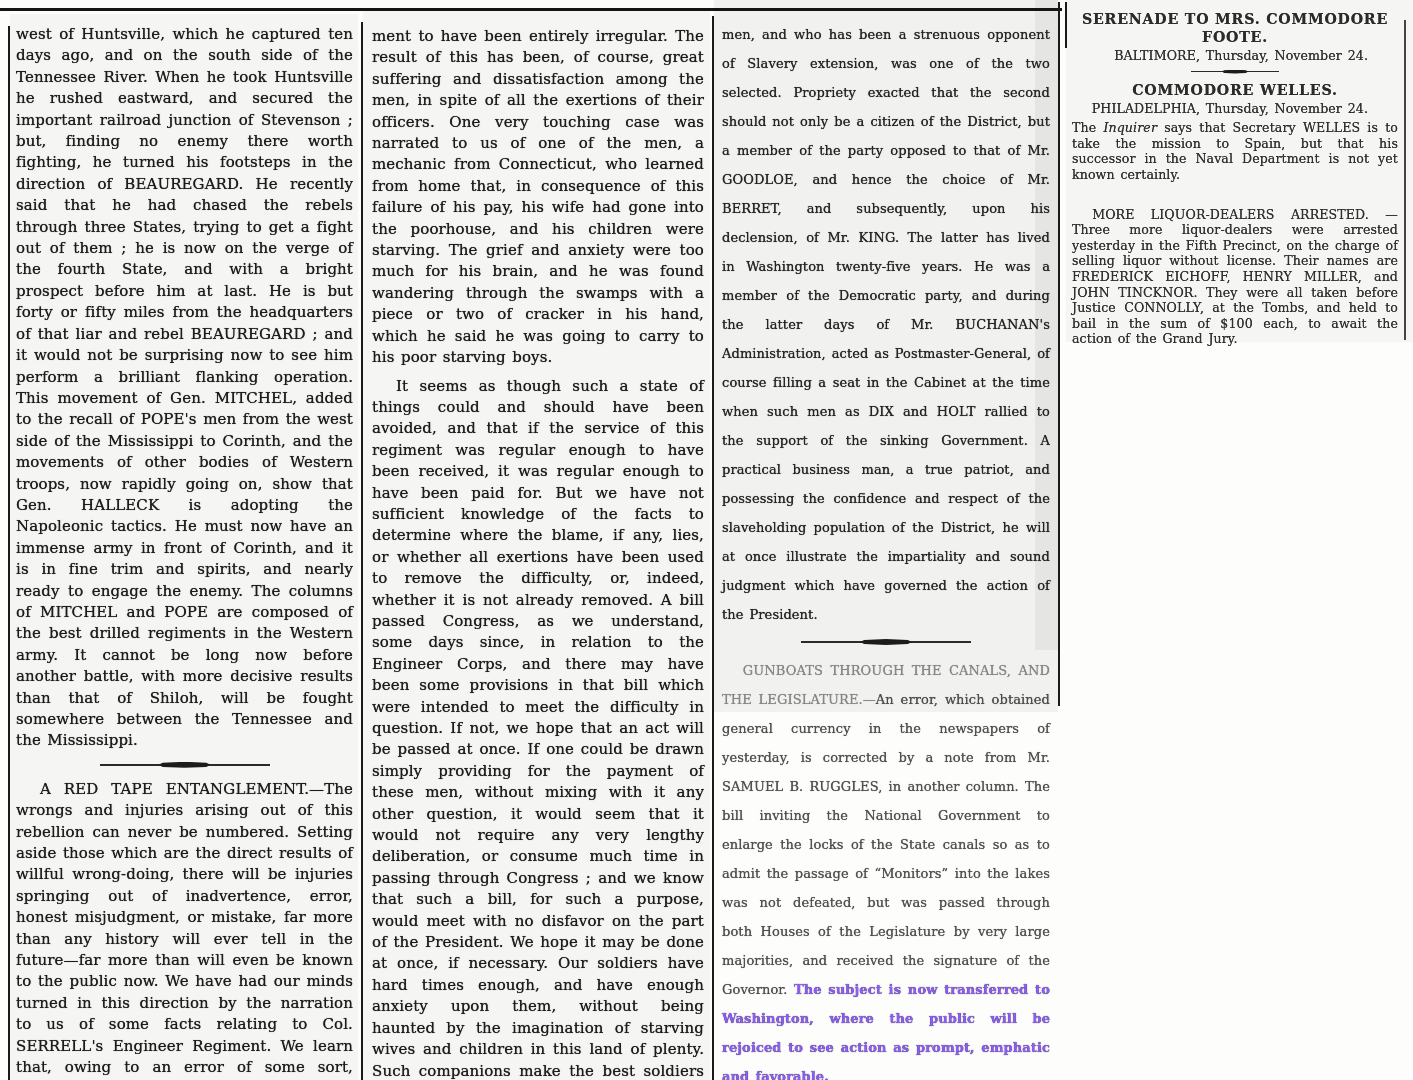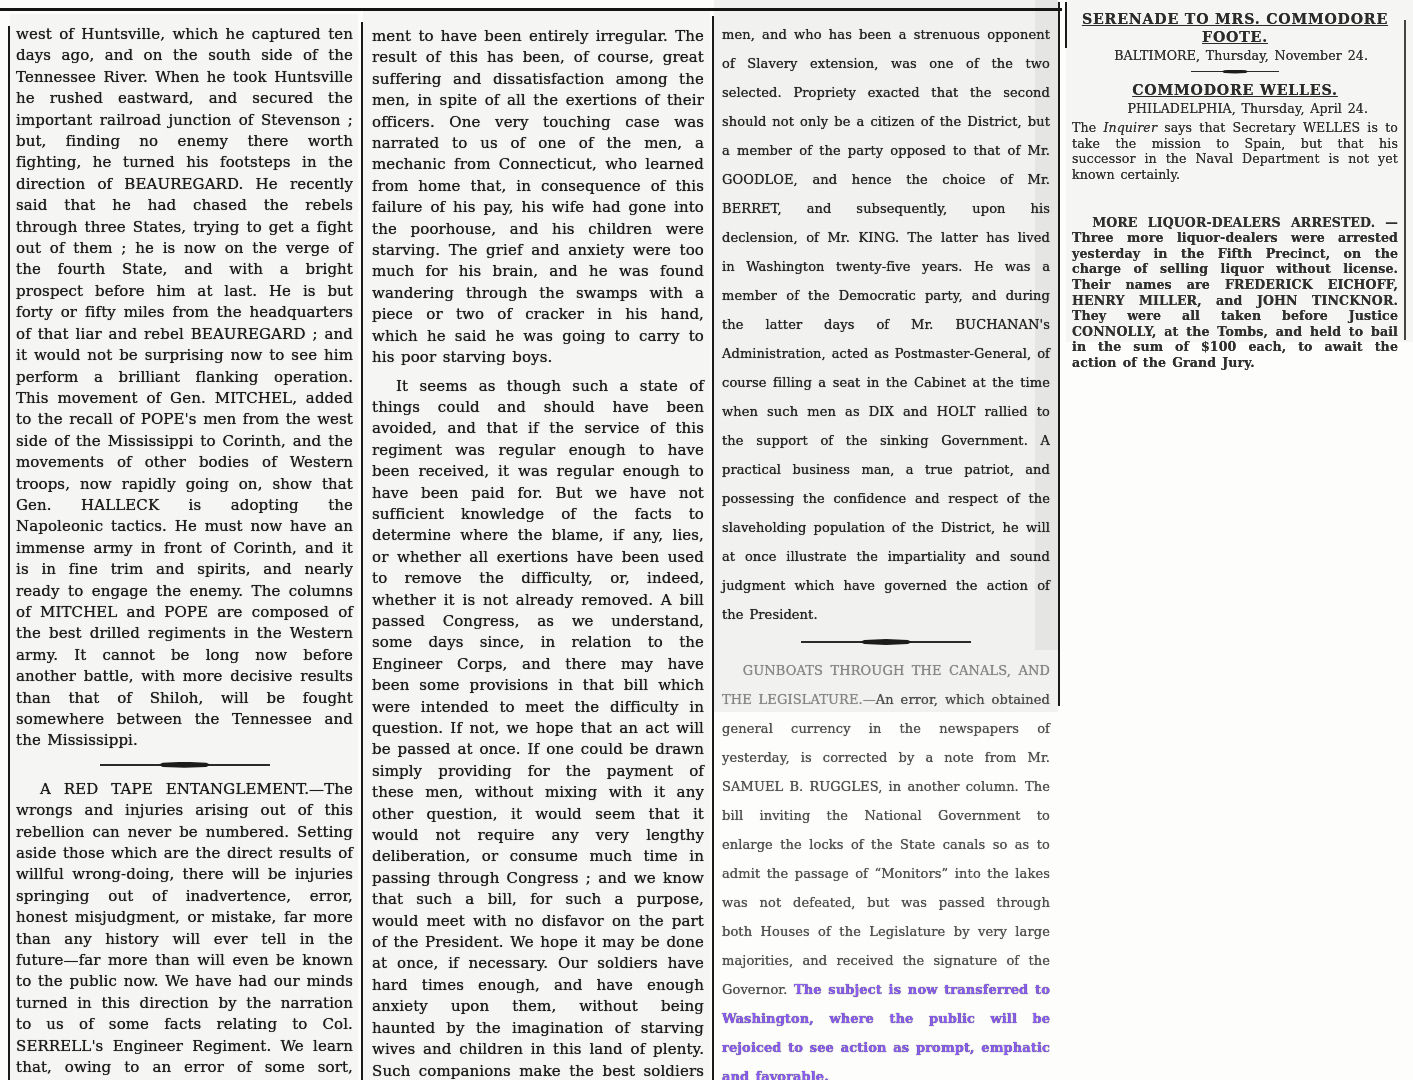--- a/index.html
+++ b/index.html
@@ -29,21 +29,20 @@
   .para.cont{text-indent:0;}
   .col3 .para{font-size:13px;line-height:29px;color:#262523;}
   
   .col4 .para{font-size:12.6px;line-height:15.6px;color:#30302e;margin-bottom:4px;
     text-shadow:0 0 0.5px rgba(40,40,38,0.85);}
   .head{
     margin:0 0 2px 0;text-indent:0;text-align:center;
     font-weight:bold;font-size:14.2px;line-height:18px;
     letter-spacing:0.8px;color:#2b2b29;
     text-shadow:0 0 0.6px rgba(40,40,38,0.8);
-    text-decoration:underline;
   }
   .dateline{
     margin:0 0 2px 0;text-indent:0;text-align:right;
     padding-right:30px;font-size:12.2px;line-height:16px;color:#33332f;
   }
   .faint{opacity:0.52;}
   .soft{opacity:0.8;}
   .boldtail{font-weight:bold;color:#8b5cf6;text-shadow:0 0 0.9px rgba(0,0,0,0.95);}
   .ital{font-style:italic;}
   
@@ -51,21 +50,21 @@
     display:flex;align-items:center;justify-content:center;
     width:170px;margin:10px auto 11px auto;
   }
   .divider::before,.divider::after{content:"";flex:1;height:1.6px;background:#2a2a28;}
   .divider .diamond{
     width:52px;height:6px;background:#1c1c1a;margin:0 -4px;
     clip-path:polygon(0 50%,8% 15%,50% 0,92% 15%,100% 50%,92% 85%,50% 100%,8% 85%);
   }
   .divider.small{width:88px;margin:6px auto 7px auto;}
   .divider.small .diamond{width:26px;height:4px;}
-  .gap-top{margin-top:32px;font-weight:bold;}
+  .gap-top{margin-top:24px;}
 </style>
 </head>
 <body>
 
 <div class="page">
 
   <div class="tint" style="left:10px;top:14px;width:348px;height:1066px;"></div>
   <div class="tint" style="left:363px;top:10px;width:347px;height:1070px;"></div>
   <div class="tint dark" style="left:714px;top:0;width:344px;height:712px;"></div>
   <div class="tint" style="left:1066px;top:0;width:347px;height:342px;"></div>
@@ -106,20 +105,20 @@
       </div>
   </section>
 
   <section class="col col4" style="left:1072px;top:10px;width:326px;">
     <p class="head">SERENADE TO MRS. COMMODORE FOOTE.</p>
     <p class="para dateline">BALTIMORE, Thursday, November 24.</p>
     <div class="divider small">
         <span class="diamond"></span>
       </div>
     <p class="head">COMMODORE WELLES.</p>
-    <p class="para dateline">PHILADELPHIA, Thursday, April 24.</p>
+    <p class="para dateline">PHILADELPHIA, Thursday, November 24.</p>
     <p class="para cont">
       <span>The </span><span class="ital">Inquirer</span><span> says that Secretary WELLES is to take the mission to Spain, but that his successor in the Naval Department is not yet known certainly.</span>
     </p>
     <p class="para gap-top">MORE LIQUOR-DEALERS ARRESTED. — Three more liquor-dealers were arrested yesterday in the Fifth Precinct, on the charge of selling liquor without license.  Their names are FREDERICK EICHOFF, HENRY MILLER, and JOHN TINCKNOR.  They were all taken before Justice CONNOLLY, at the Tombs, and held to bail in the sum of $100 each, to await the action of the Grand Jury.</p>
   </section>
 
 </div>
 
 </body></html>

